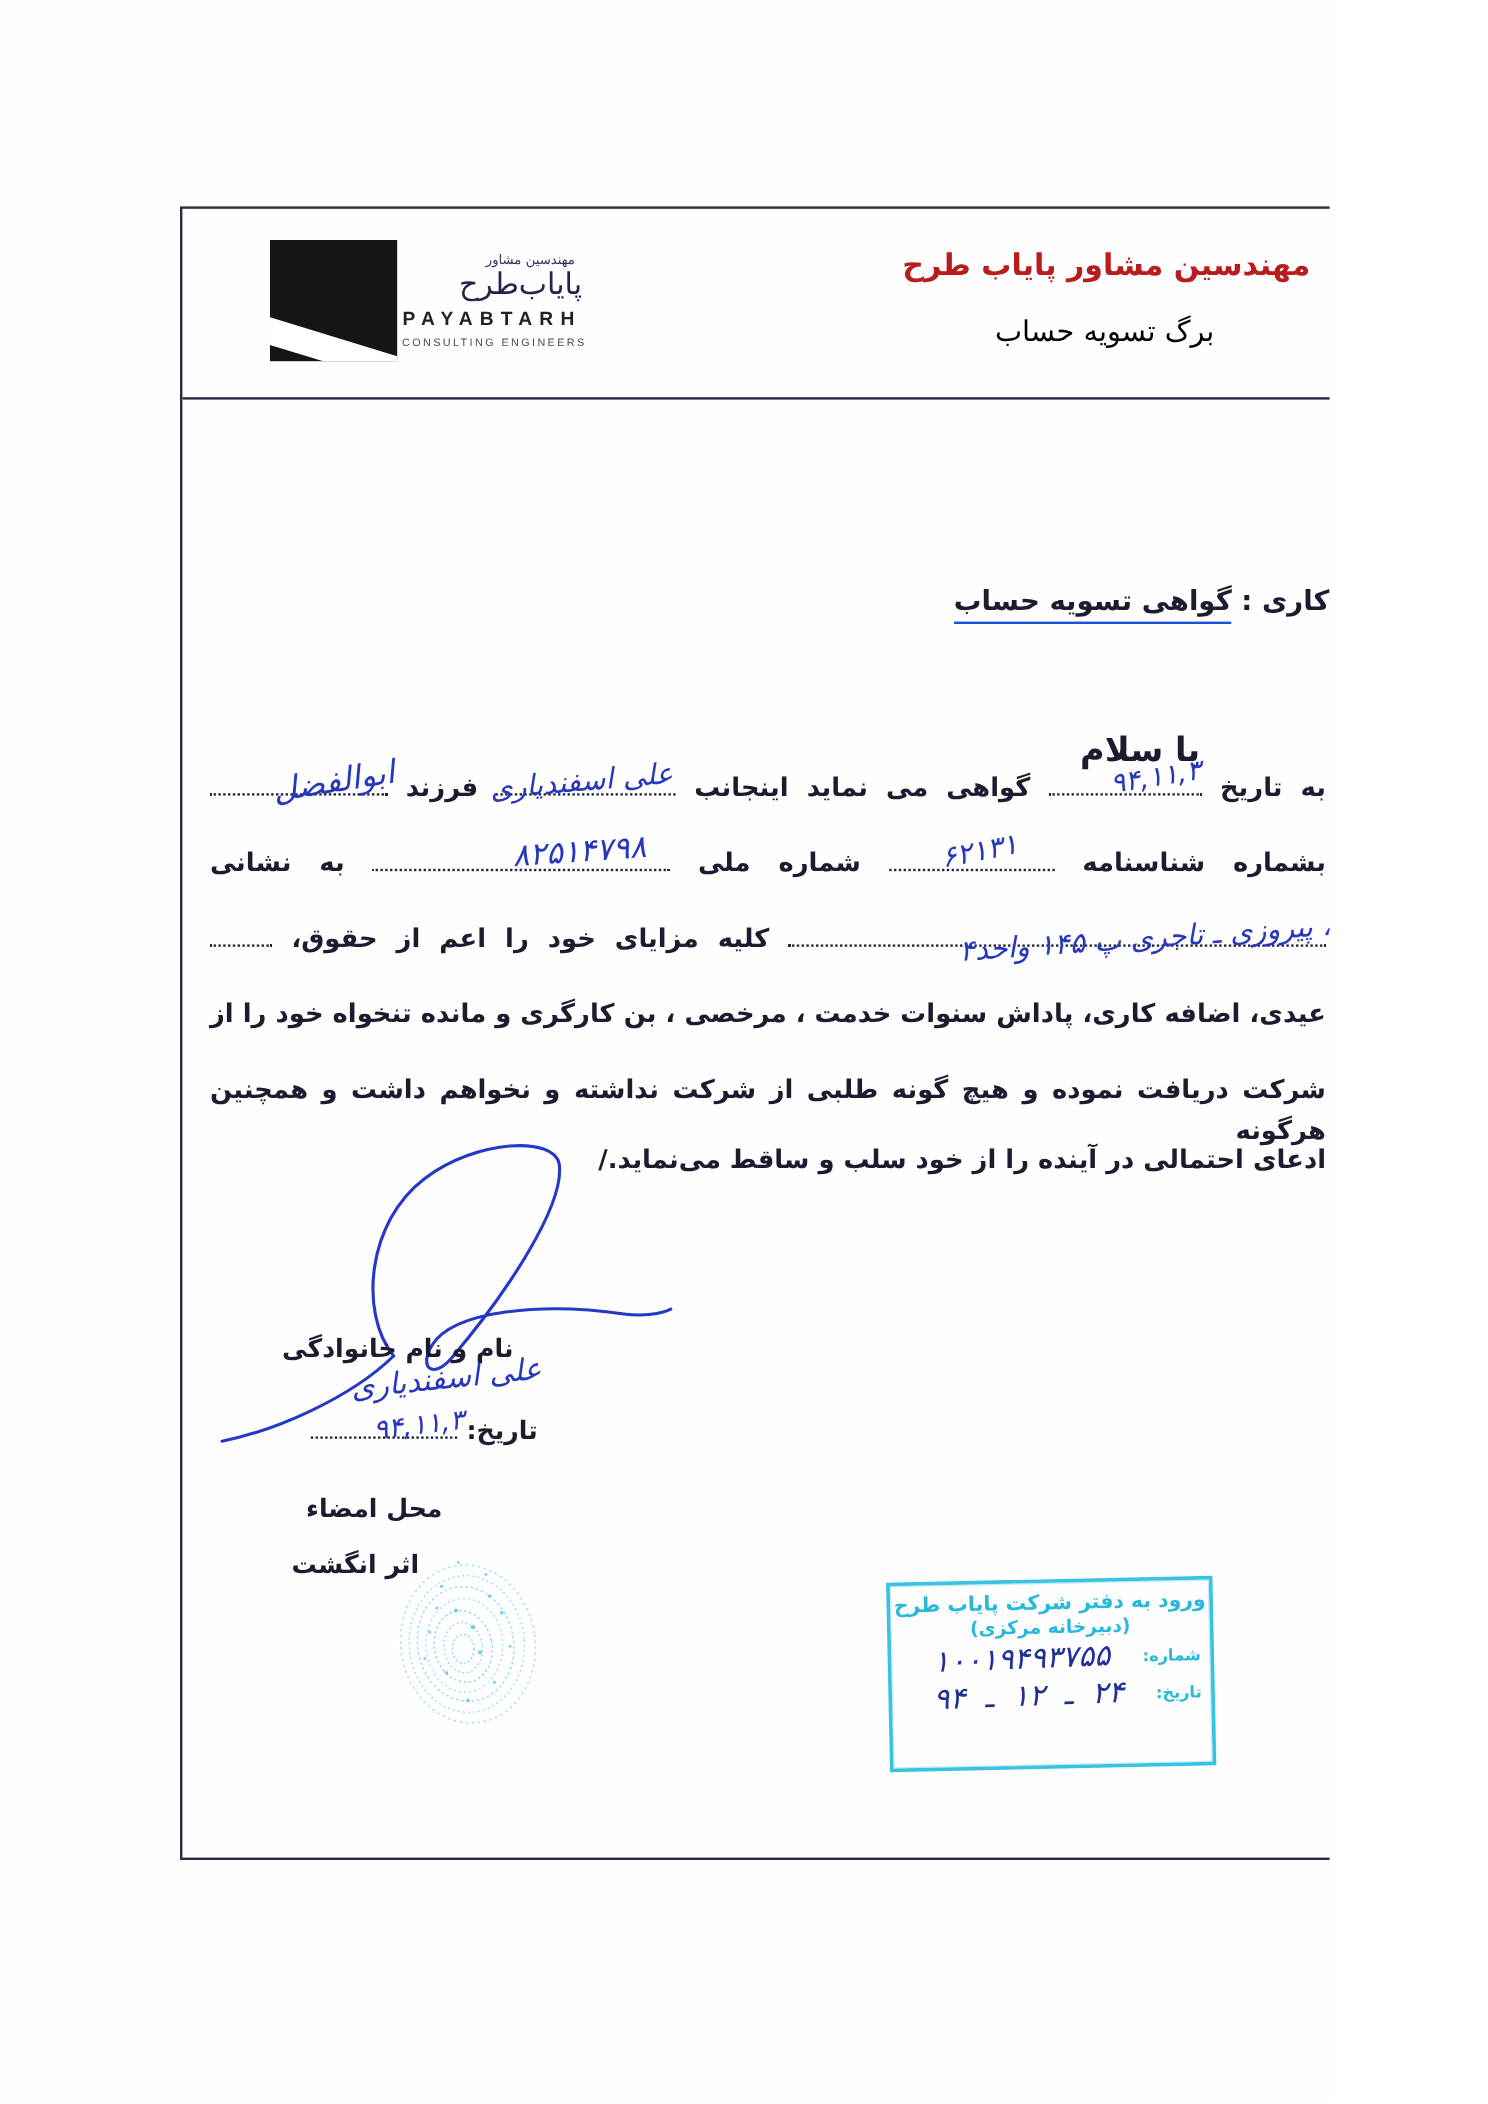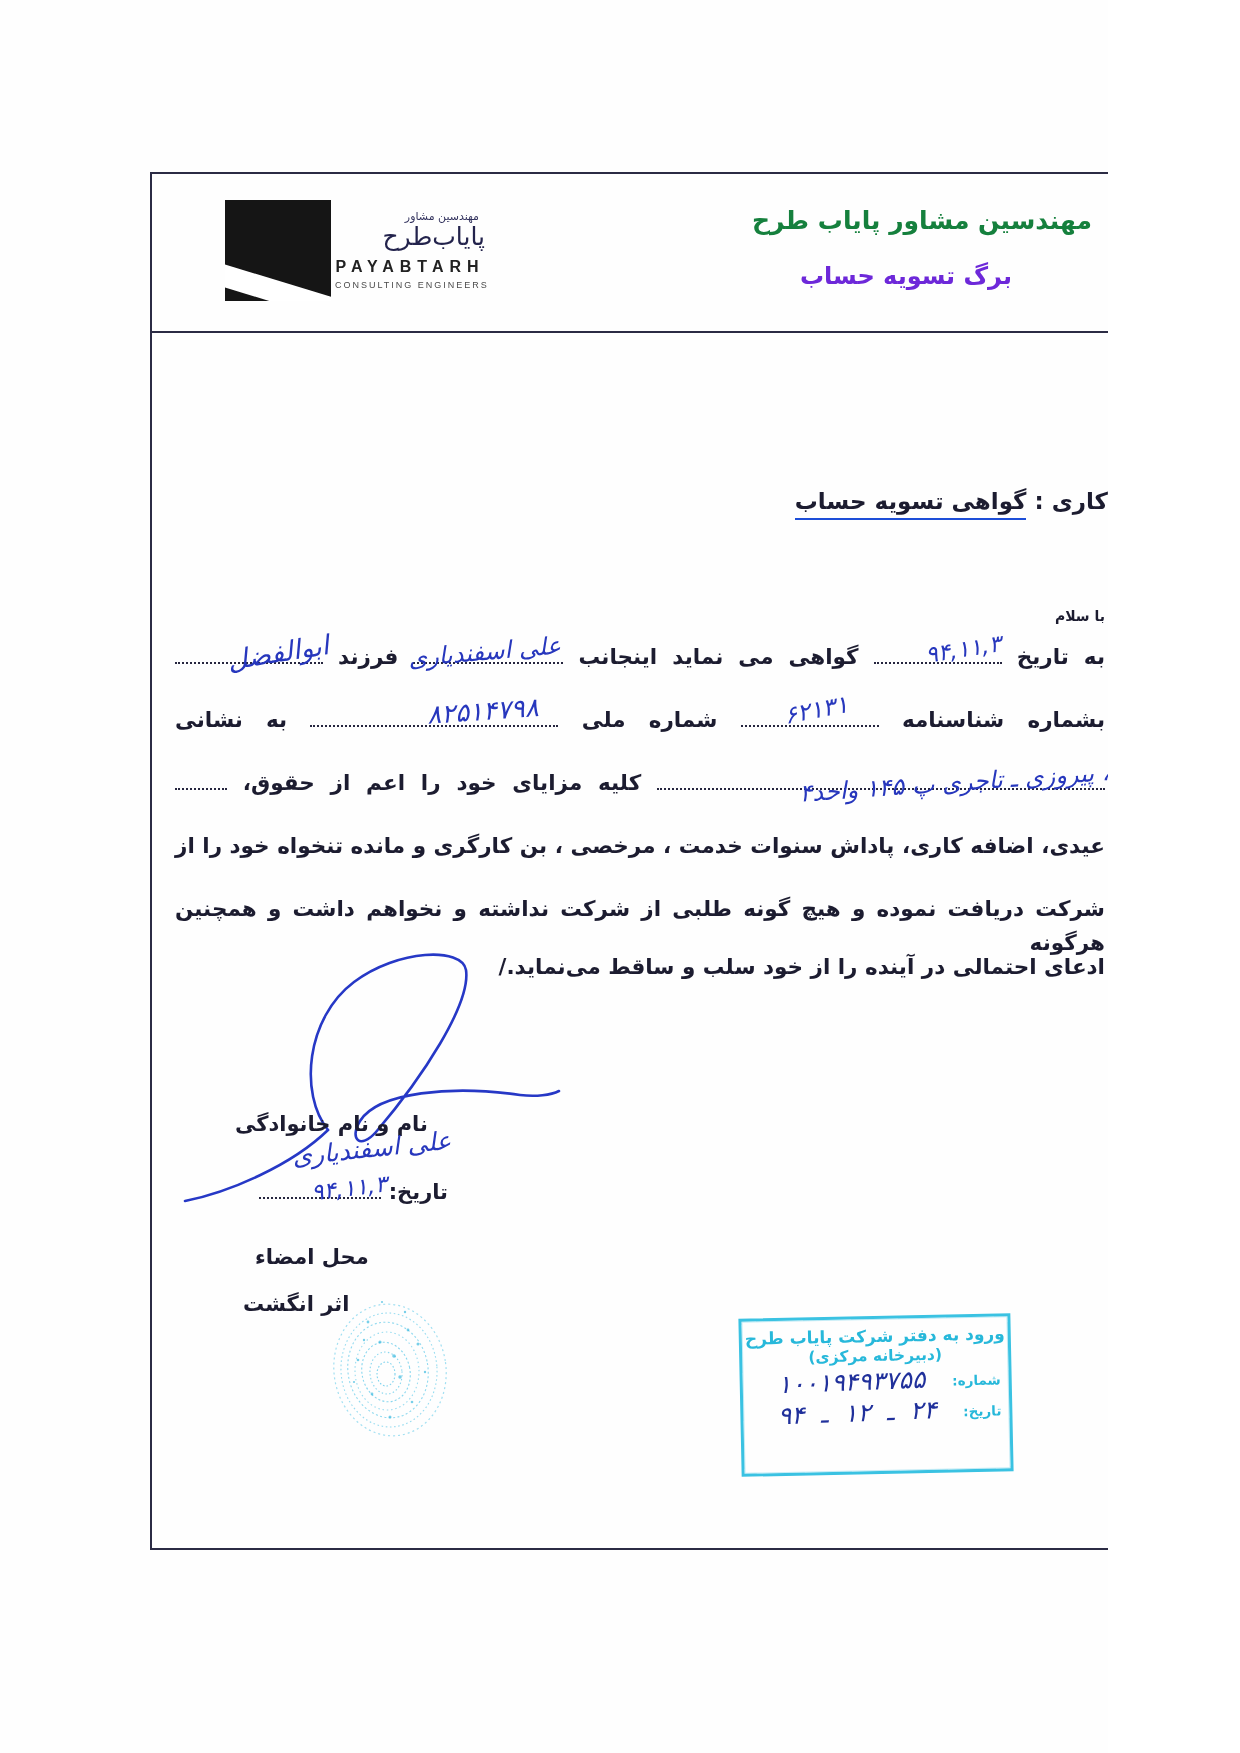--- a/index.html
+++ b/index.html
@@ -18,31 +18,31 @@
   .logo-text{left:335px;top:210px;width:150px;text-align:center;}
   .logo-tagline{font-size:11px;color:#33335e;text-align:right;padding-right:6px;letter-spacing:1px;}
   .logo-name-fa{font-size:25px;font-weight:normal;color:#23234c;text-align:right;line-height:1.1;}
   .logo-name-en{font-size:16px;font-weight:bold;letter-spacing:6px;color:#222;margin-top:7px;
                 font-family:"Liberation Sans",sans-serif;white-space:nowrap;}
   .logo-sub-en{font-size:9px;letter-spacing:2px;color:#4a4a4a;margin-top:4px;
                font-family:"Liberation Sans",sans-serif;white-space:nowrap;}
 
   
   .h-title{left:640px;top:206px;width:452px;text-align:right;direction:rtl;
-           font-size:25px;font-weight:bold;color:#15803d;}
+           font-size:25px;font-weight:bold;color:#b91c1c;}
   .h-subtitle{left:640px;top:262px;width:372px;text-align:right;direction:rtl;
-              font-size:24px;font-weight:bold;color:#6d28d9;}
+              font-size:24px;font-weight:normal;color:#000000;}
 
   
   .subject{left:600px;top:488px;width:508px;text-align:right;direction:rtl;
            font-size:23px;font-weight:bold;}
   .subject .u{border-bottom:2px solid #1d4ed8;padding-bottom:4px;}
 
-  .salutation{left:900px;top:608px;width:205px;text-align:right;direction:rtl;
-              font-size:14px;font-weight:bold;}
+  .salutation{left:900px;top:608px;width:205px;text-align:left;direction:rtl;
+              font-size:28px;font-weight:bold;}
 
   
   .bline{left:175px;width:930px;direction:rtl;font-size:21.5px;font-weight:bold;
          line-height:34px;text-align:justify;text-align-last:justify;}
   .bline.last{text-align:right;text-align-last:right;}
   .l1{top:640px;} .l2{top:703px;} .l3{top:766px;} .l4{top:829px;} .l5{top:892px;} .l6{top:950px;}
 
   
   .blank{display:inline-block;position:relative;height:16px;
          border-bottom:2.5px dotted #26263f;vertical-align:baseline;}

